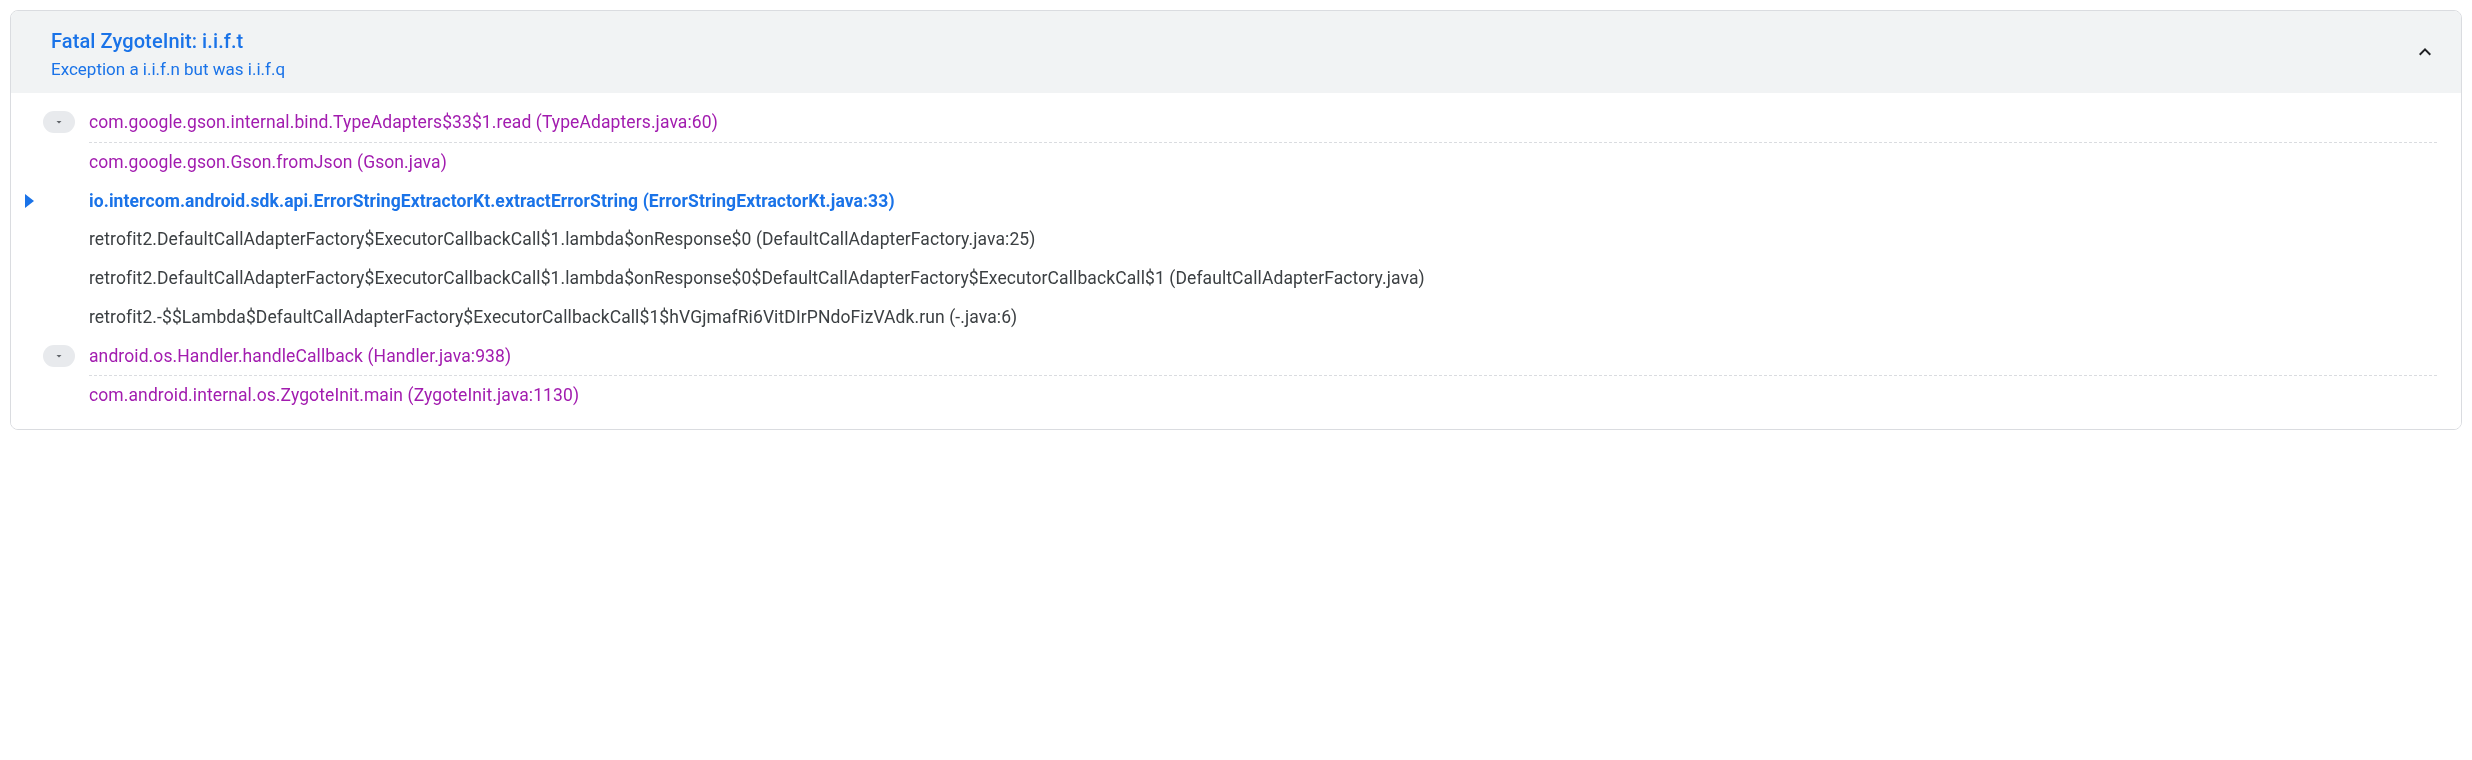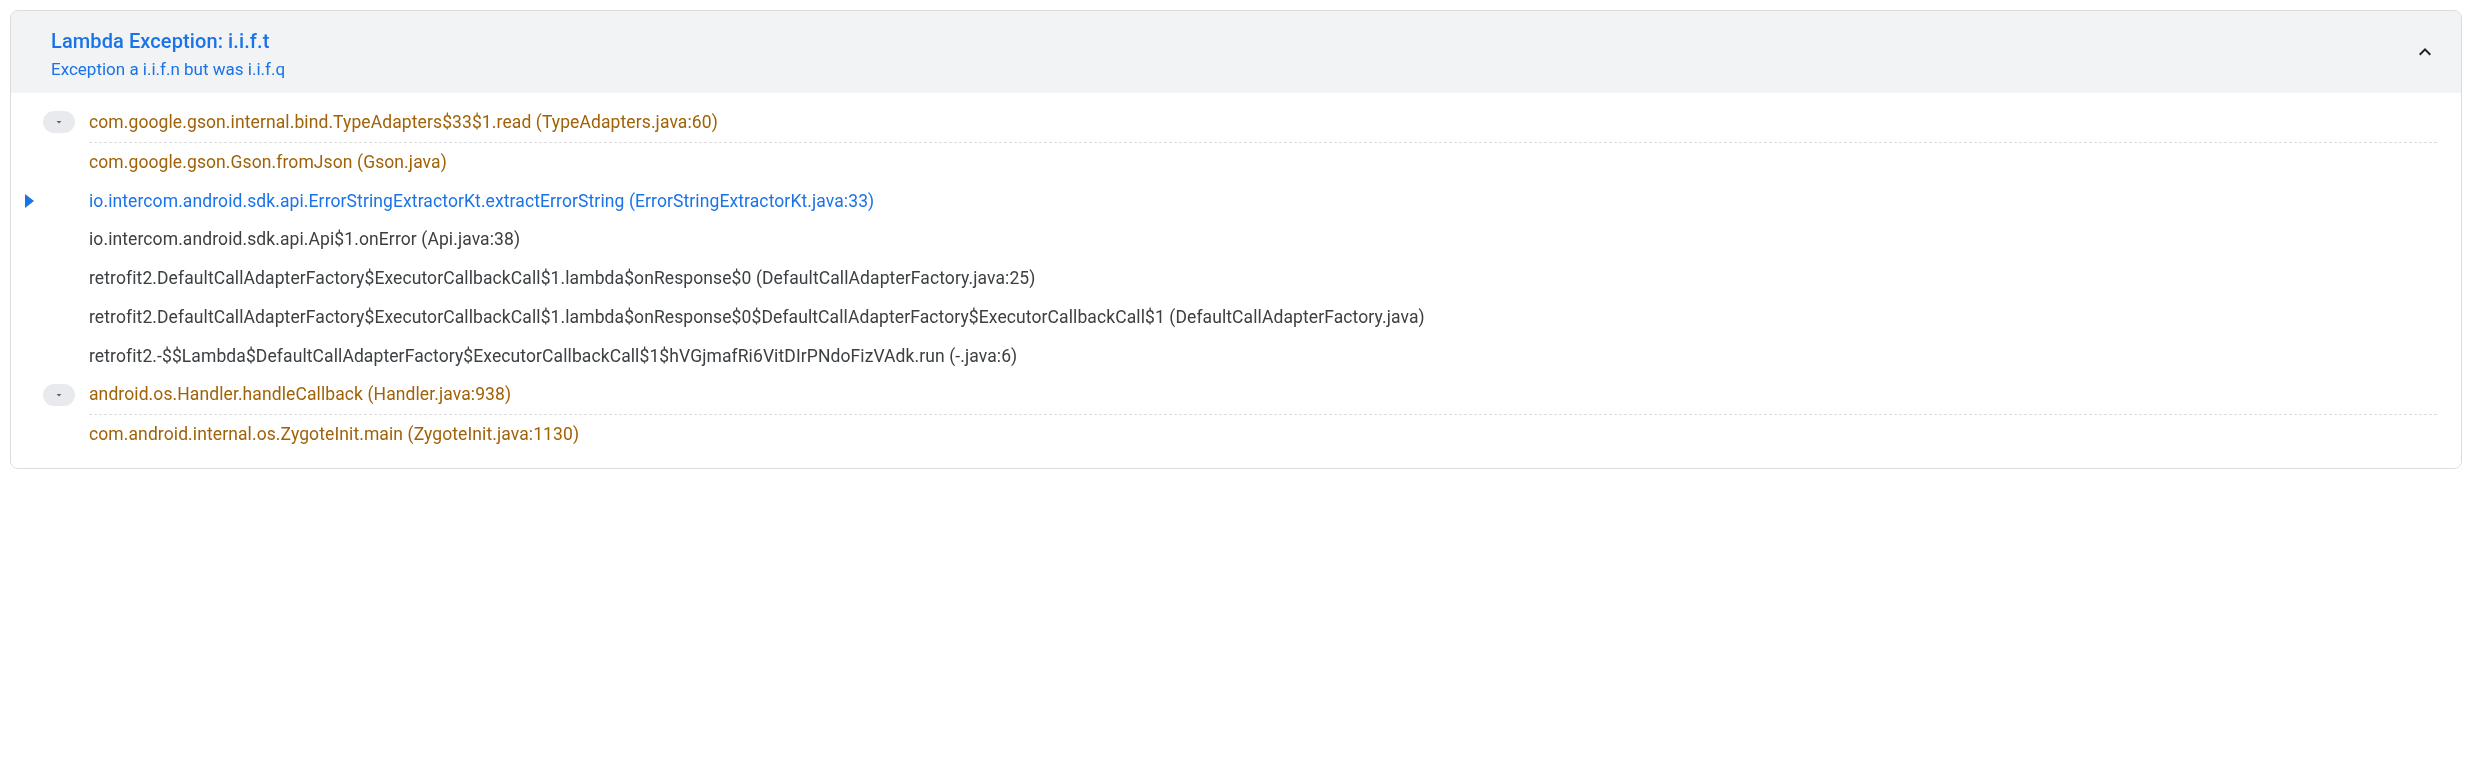--- a/index.html
+++ b/index.html
@@ -55,25 +55,25 @@
       display: flex;
       align-items: center;
       font-size: 17.5px;
       line-height: 1.3;
       padding: 8px 24px 8px 78px;
       position: relative;
       color: #3c4043;
       letter-spacing: 0.1px;
     }
     .frame.muted {
-      color: #a16207;
+      color: #a21caf;
     }
     .frame.highlight {
       color: #1a73e8;
-      font-weight: 400;
+      font-weight: 700;
     }
     .expander-btn {
       position: absolute;
       left: 32px;
       top: 50%;
       transform: translateY(-50%);
       width: 32px;
       height: 22px;
       background: #e8eaed;
       border: none;
@@ -105,21 +105,21 @@
       border-top: 1px dashed #dadce0;
       margin: 0 24px 0 78px;
     }
   </style>
 </head>
 <body>
 
 <div class="panel">
   <div class="header">
     <div class="header-text">
-      <div class="exception-title">Lambda Exception: i.i.f.t</div>
+      <div class="exception-title">Fatal ZygoteInit: i.i.f.t</div>
       <div class="exception-message">Exception a i.i.f.n but was i.i.f.q</div>
     </div>
     <div class="collapse-icon">
       <svg viewBox="0 0 24 24">
           <path d="M7.41 15.41 12 10.83l4.59 4.58L18 14l-6-6-6 6z"></path>
         </svg>
     </div>
   </div>
   <div class="trace-body" id="trace-body">
   <div class="frame muted">
@@ -132,23 +132,20 @@
       </div>
       <hr class="dashed-divider">
       <div class="frame muted">
         <span>com.google.gson.Gson.fromJson (Gson.java)</span>
       </div>
       <div class="frame highlight">
         <div class="pointer"></div>
         <span>io.intercom.android.sdk.api.ErrorStringExtractorKt.extractErrorString (ErrorStringExtractorKt.java:33)</span>
       </div>
       <div class="frame ">
-        <span>io.intercom.android.sdk.api.Api$1.onError (Api.java:38)</span>
-      </div>
-      <div class="frame ">
         <span>retrofit2.DefaultCallAdapterFactory$ExecutorCallbackCall$1.lambda$onResponse$0 (DefaultCallAdapterFactory.java:25)</span>
       </div>
       <div class="frame ">
         <span>retrofit2.DefaultCallAdapterFactory$ExecutorCallbackCall$1.lambda$onResponse$0$DefaultCallAdapterFactory$ExecutorCallbackCall$1 (DefaultCallAdapterFactory.java)</span>
       </div>
       <div class="frame ">
         <span>retrofit2.-$$Lambda$DefaultCallAdapterFactory$ExecutorCallbackCall$1$hVGjmafRi6VitDIrPNdoFizVAdk.run (-.java:6)</span>
       </div>
       <div class="frame muted">
         <button class="expander-btn">

